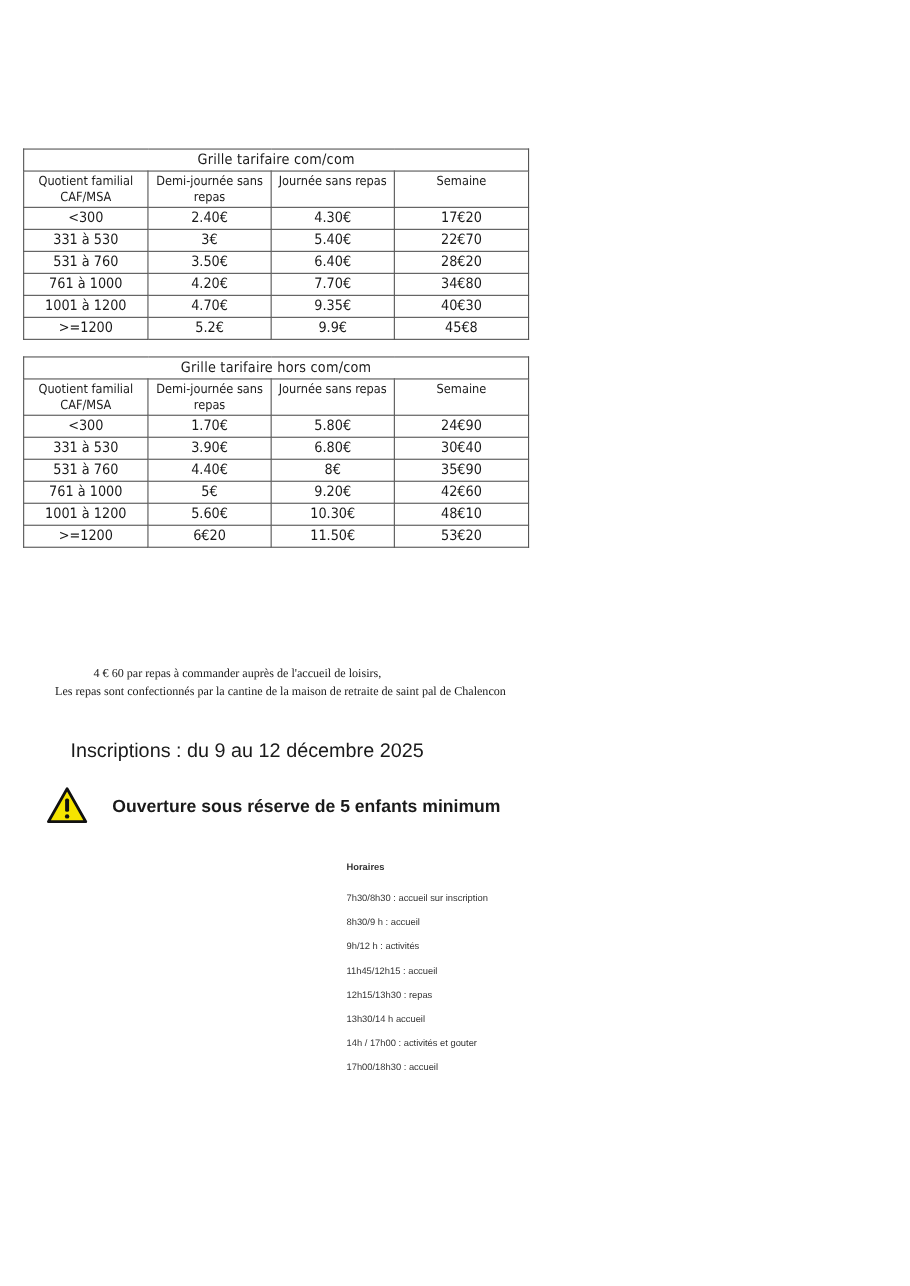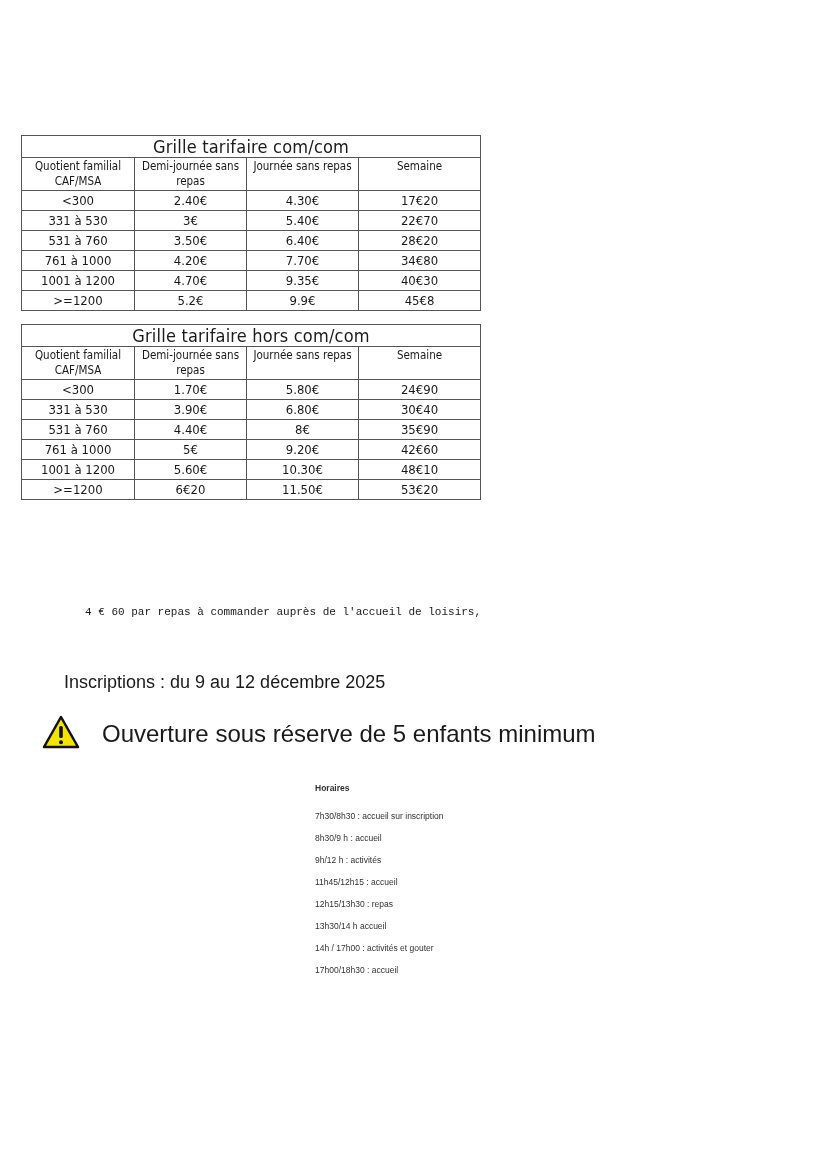--- a/index.html
+++ b/index.html
@@ -1,30 +1,30 @@
 <!DOCTYPE html>
 <html><head>
 <meta charset="utf-8">
 <style>
   html, body { margin: 0; padding: 0; background: #ffffff; }
   body { width: 827px; height: 1169px; position: relative; overflow: hidden; font-family: "DejaVu Sans", sans-serif; color: #1a1a1a; }
   table.grid { position: absolute; left: 21px; width: 459px; border-collapse: collapse; table-layout: fixed; font-family: "DejaVu Sans Condensed", "DejaVu Sans", sans-serif; }
   table.grid td, table.grid th { border: 1px solid #555; text-align: center; padding: 0; font-weight: normal; }
-  table.grid .title-row th { font-size: 18px; height: 19px; letter-spacing: 0.2px; }
+  table.grid .title-row th { font-size: 13px; height: 19px; letter-spacing: 0.2px; }
   table.grid .head-row th { font-size: 11.5px; line-height: 15px; height: 31px; vertical-align: top; padding-top: 1px; }
   table.grid .data-row td { font-size: 13px; height: 19px; }
   col.c1 { width: 113px; } col.c2 { width: 112px; } col.c3 { width: 112px; } col.c4 { width: 122px; }
   #t1 { top: 135px; }
   #t2 { top: 324px; }
-  .meals { position: absolute; top: 604px; left: 40px; width: 560px; font-family: Liberation Mono, monospace; font-size: 11px; line-height: 17px; }
+  .meals { position: absolute; top: 604px; left: 40px; width: 560px; font-family: Liberation Serif, serif; font-size: 11px; line-height: 17px; }
   .meals .l1 { padding-left: 45px; }
   .meals .l2 { padding-left: 10px; }
   .inscr { position: absolute; top: 672px; left: 64px; font-family: "Liberation Sans", sans-serif; font-size: 18px; }
   .warn { position: absolute; top: 715px; left: 42px; display: flex; align-items: center; }
-  .warn-text { margin-left: 22px; font-family: "Liberation Sans", sans-serif; font-size: 24px; }
+  .warn-text { margin-left: 22px; font-family: "Liberation Sans", sans-serif; font-size: 16px; font-weight: bold; }
   .hours { position: absolute; top: 783px; left: 315px; width: 200px; font-family: "Liberation Sans", sans-serif; font-size: 8.5px; color: #333; }
   .hours .h-title { font-weight: bold; margin-bottom: 12px; }
   .hours .h-line { height: 22px; line-height: 22px; }
 </style>
 </head>
 <body>
 
 <table class="grid" id="t1">
   <colgroup>
       <col class="c1">
@@ -132,20 +132,21 @@
         <td>&gt;=1200</td>
         <td>6€20</td>
         <td>11.50€</td>
         <td>53€20</td>
       </tr>
 </tbody>
   </table>
 
 <div class="meals">
   <div class="l1">4 € 60 par repas à commander auprès de l'accueil de loisirs,</div>
+  <div class="l2">Les repas sont confectionnés par la cantine de la maison de retraite de saint pal de Chalencon</div>
 </div>
 
 <div class="inscr">Inscriptions : du 9 au 12 décembre 2025</div>
 
 <div class="warn">
   <span>
     <svg width="38" height="34" viewBox="0 0 38 34">
       <polygon points="19,2 36,32 2,32" fill="#f5e400" stroke="#111" stroke-width="2.5" stroke-linejoin="round"></polygon>
       <rect x="17.2" y="11" width="3.6" height="12" rx="1.5" fill="#111"></rect>
       <circle cx="19" cy="27.2" r="2" fill="#111"></circle>

